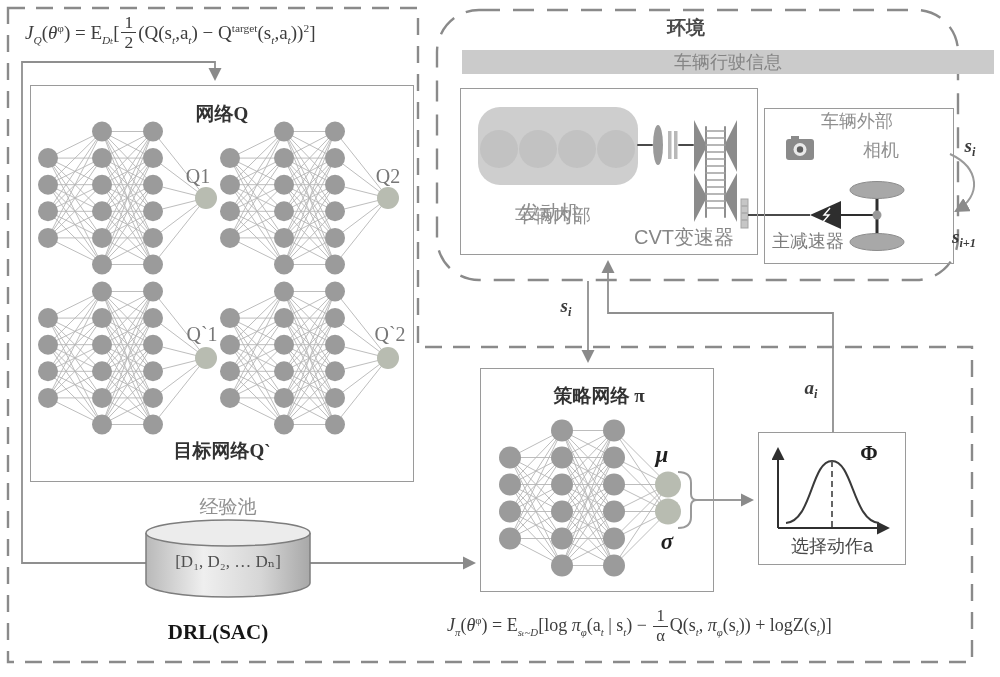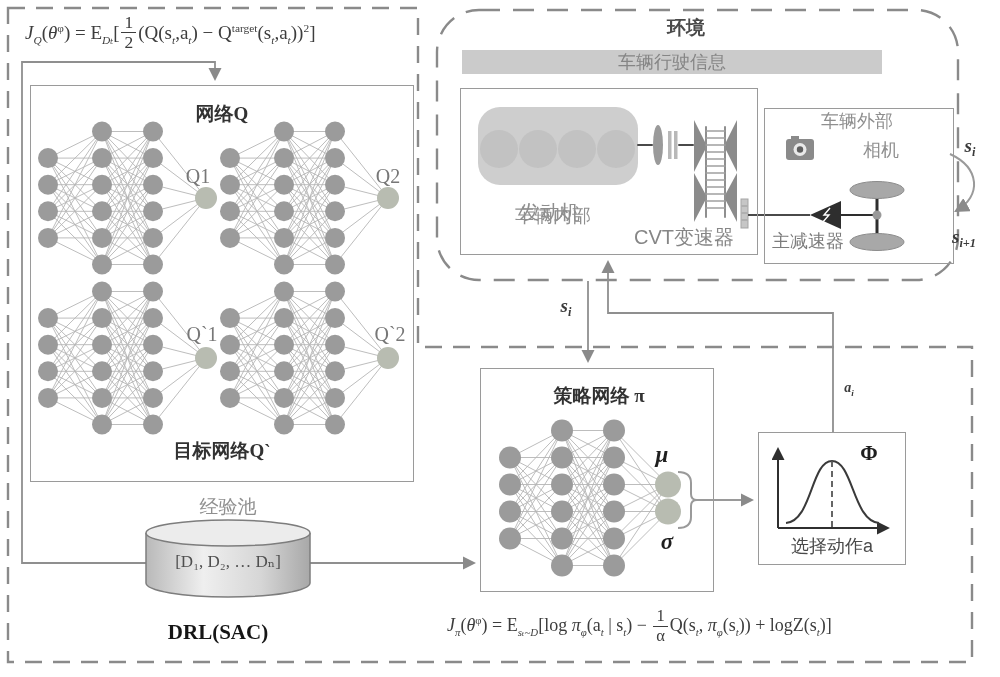--- a/index.html
+++ b/index.html
@@ -566,21 +566,21 @@
       <line x1="832" y1="461" x2="832" y2="528" stroke="#555" stroke-width="1.8" stroke-dasharray="6 4"></line>
     </g>
   </svg>
 
   <div class="box" style="left:30px;top:85px;width:382px;height:395px;"></div>
   <div class="box" style="left:460px;top:88px;width:296px;height:165px;"></div>
   <div class="box" style="left:764px;top:108px;width:188px;height:154px;"></div>
   <div class="box" style="left:480px;top:368px;width:232px;height:222px;"></div>
   <div class="box" style="left:758px;top:432px;width:146px;height:131px;"></div>
 
-  <div class="bar" style="left:462px;top:50px;width:420px;height:24px;text-align:center;">
+  <div class="bar" style="left:462px;top:50px;width:532px;height:24px;text-align:center;">
     <span style="color:#858585;font-size:18px;">车辆行驶信息</span>
   </div>
 
   <div class="formula" style="left:25px;top:14px;font-size:19px;"><span class="it">J</span><sub>Q</sub><span>(</span><span class="it">θ</span><sup>φ</sup><span>) = E</span><sub>Dₜ</sub><span>[</span><span class="frac"><span class="fnum">1</span><span class="fden">2</span></span><span>(Q(s</span><sub>t</sub><span>,a</span><sub>t</sub><span>) − Q</span><sup>target</sup><span>(s</span><sub>t</sub><span>,a</span><sub>t</sub><span>))</span><sup>2</sup><span>]</span></div>
   <div class="formula" style="left:447px;top:608px;font-size:18px;"><span class="it">J</span><sub>π</sub><span>(</span><span class="it">θ</span><sup>φ</sup><span>) = E</span><sub>sₜ~D</sub><span>[log </span><span class="it">π</span><sub>φ</sub><span>(a</span><sub>t</sub><span> | s</span><sub>t</sub><span>) − </span><span class="frac"><span class="fnum">1</span><span class="fden">α</span></span><span>Q(s</span><sub>t</sub><span>, </span><span class="it">π</span><sub>φ</sub><span>(s</span><sub>t</sub><span>)) + logZ(s</span><sub>t</sub><span>)]</span></div>
 
   <div class="lbl dark bold serif" style="left:222px;top:114px;font-size:19px;">网络Q</div>
   <div class="lbl serif" style="left:198px;top:176px;font-size:20px;color:#777;">Q1</div>
   <div class="lbl serif" style="left:388px;top:176px;font-size:20px;color:#777;">Q2</div>
   <div class="lbl serif" style="left:202px;top:334px;font-size:20px;color:#777;">Q`1</div>
@@ -600,21 +600,21 @@
   <div class="lbl statelbl" style="left:970px;top:147px;font-size:19px;">
     <span>s</span><sub>i</sub>
   </div>
   <div class="lbl statelbl" style="left:964px;top:238px;font-size:19px;">
     <span>s</span><sub>i+1</sub>
   </div>
 
   <div class="lbl statelbl" style="left:566px;top:307px;font-size:19px;">
     <span>s</span><sub>i</sub>
   </div>
-  <div class="lbl statelbl" style="left:849px;top:389px;font-size:14px;">
+  <div class="lbl statelbl" style="left:811px;top:389px;font-size:19px;">
     <span>a</span><sub>i</sub>
   </div>
 
   <div class="lbl dark bold serif" style="left:599px;top:396px;font-size:19px;">策略网络 π</div>
   <div class="lbl bold it serif" style="left:662px;top:455px;font-size:23px;color:#1f1f1f;">μ</div>
   <div class="lbl bold it serif" style="left:667px;top:542px;font-size:23px;color:#1f1f1f;">σ</div>
   <div class="lbl bold serif" style="left:869px;top:453px;font-size:21px;color:#1f1f1f;">Φ</div>
   <div class="lbl" style="left:832px;top:546px;font-size:18px;color:#4a4a4a;">选择动作a</div>
 
 </div>

